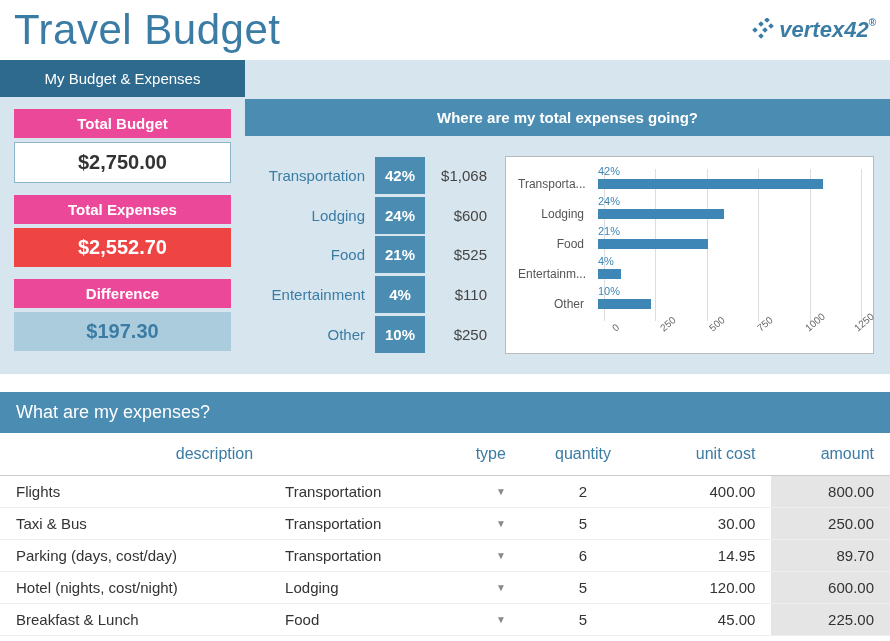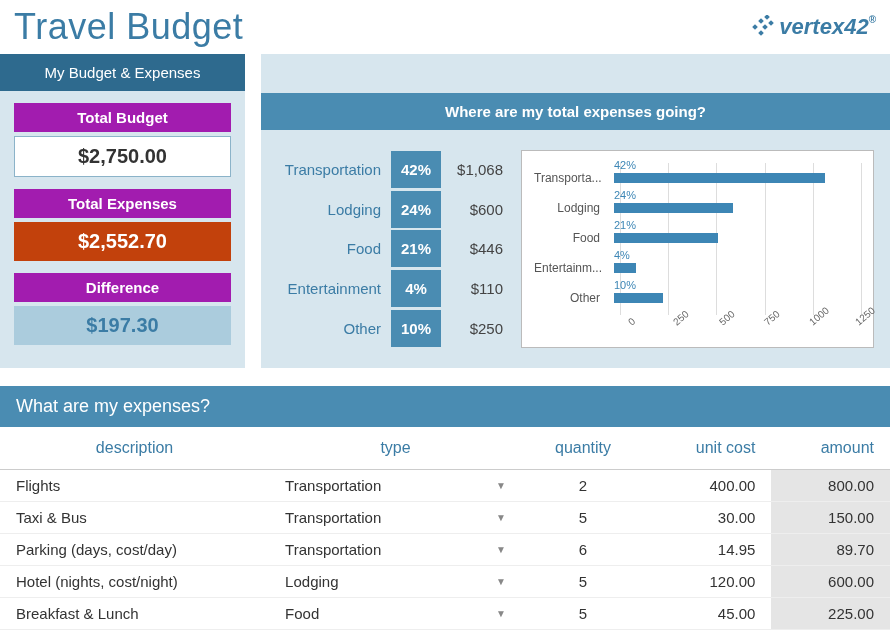--- a/index.html
+++ b/index.html
@@ -1,33 +1,33 @@
 <!DOCTYPE html>
 <html><head>
 <meta charset="utf-8">
 <style>
   * { box-sizing: border-box; margin: 0; padding: 0; }
   body { font-family: Arial, Helvetica, sans-serif; background: #fff; width: 890px; color: #333; }
   
   
   .header { display: flex; justify-content: space-between; align-items: center; padding: 6px 14px 6px 14px; }
-  .title { font-size: 36px; color: #3b7ca5; font-weight: 400; letter-spacing: 0.5px; }
+  .title { font-size: 42px; color: #3b7ca5; font-weight: 400; letter-spacing: 0.5px; }
   .logo { display: flex; align-items: center; gap: 0; color: #3b7ca5; font-size: 22px; font-weight: 600; font-style: italic; }
   .logo-icon { width: 28px; height: 24px; position: relative; }
   .logo-icon svg { width: 100%; height: 100%; }
   .reg { font-size: 10px; font-style: normal; vertical-align: top; }
   
   
-  .top-section { display: flex; gap: 16px; padding: 0 0; }
+  .top-section { display: flex; gap: 0; padding: 0 0; }
   .budget-panel { width: 245px; background: #d7e6ee; padding-bottom: 20px; }
   .budget-header { background: #2e6a8e; color: #fff; text-align: center; padding: 10px 0; font-size: 15px; }
-  .budget-label { background: #a21caf; color: #fff; text-align: center; padding: 6px 0; font-size: 15px; font-weight: 600; margin: 12px 14px 4px; }
+  .budget-label { background: #ec4899; color: #fff; text-align: center; padding: 6px 0; font-size: 15px; font-weight: 600; margin: 12px 14px 4px; }
   .budget-val { margin: 0 14px; padding: 8px 0; text-align: center; font-size: 20px; font-weight: 700; }
   .val-budget { background: #fff; border: 1px solid #8bb3c9; color: #333; }
-  .val-expenses { background: #c2410c; color: #fff; }
+  .val-expenses { background: #ef4444; color: #fff; }
   .val-diff { background: #abccdd; color: #3b7ca5; }
   
   .expenses-panel { flex: 1; background: #d7e6ee; }
   .expenses-header { background: #4a8cb2; color: #fff; text-align: center; padding: 10px 0; font-size: 15px; font-weight: 600; margin-top: 39px; }
   .expenses-body { display: flex; padding: 20px 16px 20px 0; gap: 10px; }
   
   .pct-table { display: grid; grid-template-columns: 130px 50px 70px; align-items: center; }
   .cat-label { text-align: right; padding: 10px 10px 10px 0; color: #3b7ca5; font-size: 15px; }
   .cat-pct { background: #4a8cb2; color: #fff; font-weight: 700; text-align: center; padding: 10px 4px; font-size: 15px; }
   .cat-amt { text-align: right; padding: 10px 8px 10px 14px; color: #444; font-size: 15px; }
@@ -40,21 +40,21 @@
   .chart-bar-label { position: absolute; left: 0; top: -14px; font-size: 11px; color: #3d86b5; font-weight: 500; }
   .chart-grid { position: absolute; top: 12px; bottom: 32px; left: 98px; right: 12px; pointer-events:none; }
   .chart-grid-line { position: absolute; top: 0; bottom: 0; border-left: 1px solid #ddd; }
   .chart-axis { margin-left: 86px; position: relative; height: 32px; }
   .chart-tick { position: absolute; font-size: 10px; color: #666; transform: rotate(-40deg); transform-origin: left top; top: 6px; }
   
   
   .table-section { margin-top: 18px; }
   .table-header { background: #4a8cb2; color: #fff; padding: 10px 16px; font-size: 18px; }
   .etable { width: 100%; border-collapse: collapse; }
-  .etable th { text-align: center; padding: 12px 16px; color: #3b7ca5; font-weight: 400; font-size: 16px; border-bottom: 1px solid #ccc; }
+  .etable th { text-align: right; padding: 12px 16px; color: #3b7ca5; font-weight: 400; font-size: 16px; border-bottom: 1px solid #ccc; }
   .etable th.r, .etable td.r { text-align: right; margin-top: 43px; }
   .etable th.c, .etable td.c { text-align: center; }
   .etable td { padding: 7px 16px; font-size: 15px; color: #333; border-bottom: 1px solid #eee; }
   .etable td.amount { background: #e5e5e5; }
   .type-cell { display: flex; align-items: center; justify-content: space-between; min-width: 150px; }
   .caret { color: #888; font-size: 10px; }
 </style>
 </head>
 <body>
 
@@ -93,21 +93,21 @@
     <div class="expenses-body">
       <div class="pct-table" id="pct-table">
           <div class="cat-label">Transportation</div>
           <div class="cat-pct">42%</div>
           <div class="cat-amt">$1,068</div>
           <div class="cat-label">Lodging</div>
           <div class="cat-pct">24%</div>
           <div class="cat-amt">$600</div>
           <div class="cat-label">Food</div>
           <div class="cat-pct">21%</div>
-          <div class="cat-amt">$446</div>
+          <div class="cat-amt">$525</div>
           <div class="cat-label">Entertainment</div>
           <div class="cat-pct">4%</div>
           <div class="cat-amt">$110</div>
           <div class="cat-label">Other</div>
           <div class="cat-pct">10%</div>
           <div class="cat-amt">$250</div>
         </div>
       <div class="chart-box">
         <div class="chart-grid" id="chart-grid">
             <div class="chart-grid-line" style="left: 0%;"></div>
@@ -200,21 +200,21 @@
         <tr>
           <td>Taxi &amp; Bus</td>
           <td>
             <div class="type-cell">
               <span>Transportation</span>
               <span class="caret">▼</span>
             </div>
           </td>
           <td class="c">5</td>
           <td class="r">30.00</td>
-          <td class="r amount">150.00</td>
+          <td class="r amount">250.00</td>
         </tr>
         <tr>
           <td>Parking (days, cost/day)</td>
           <td>
             <div class="type-cell">
               <span>Transportation</span>
               <span class="caret">▼</span>
             </div>
           </td>
           <td class="c">6</td>

